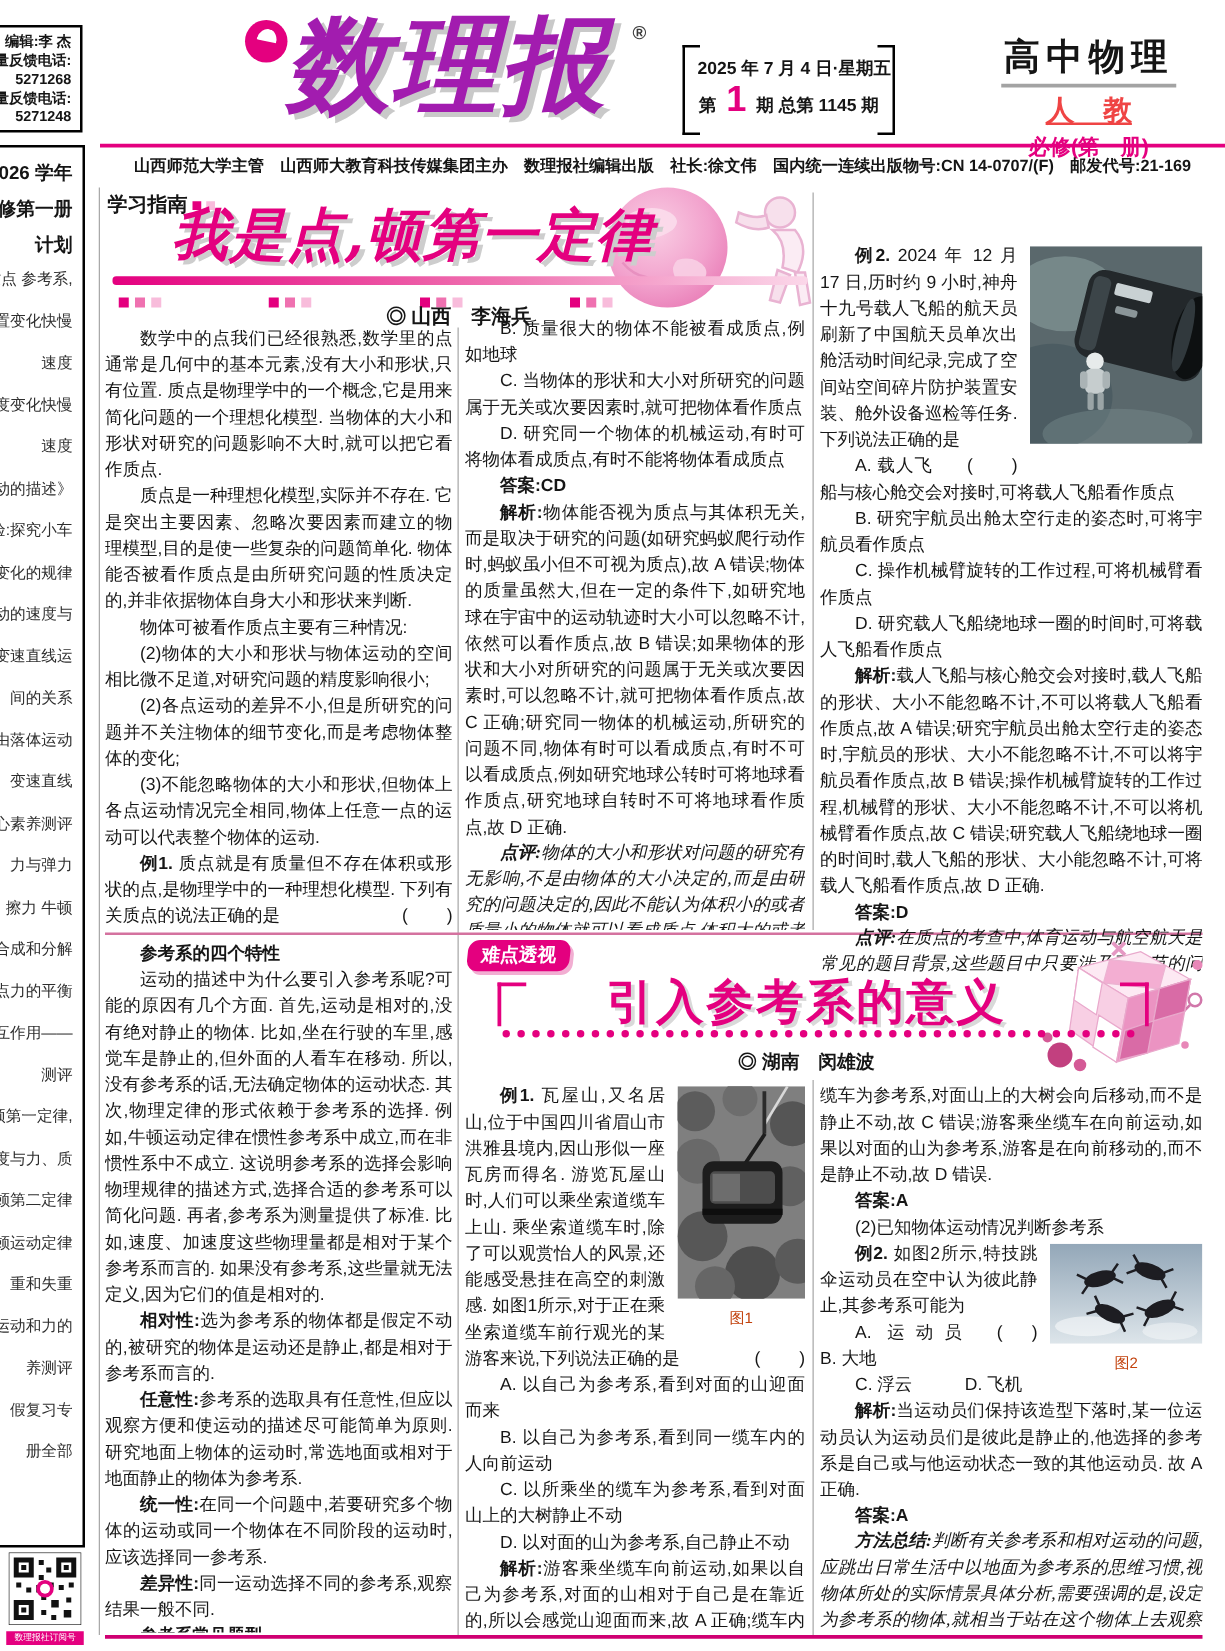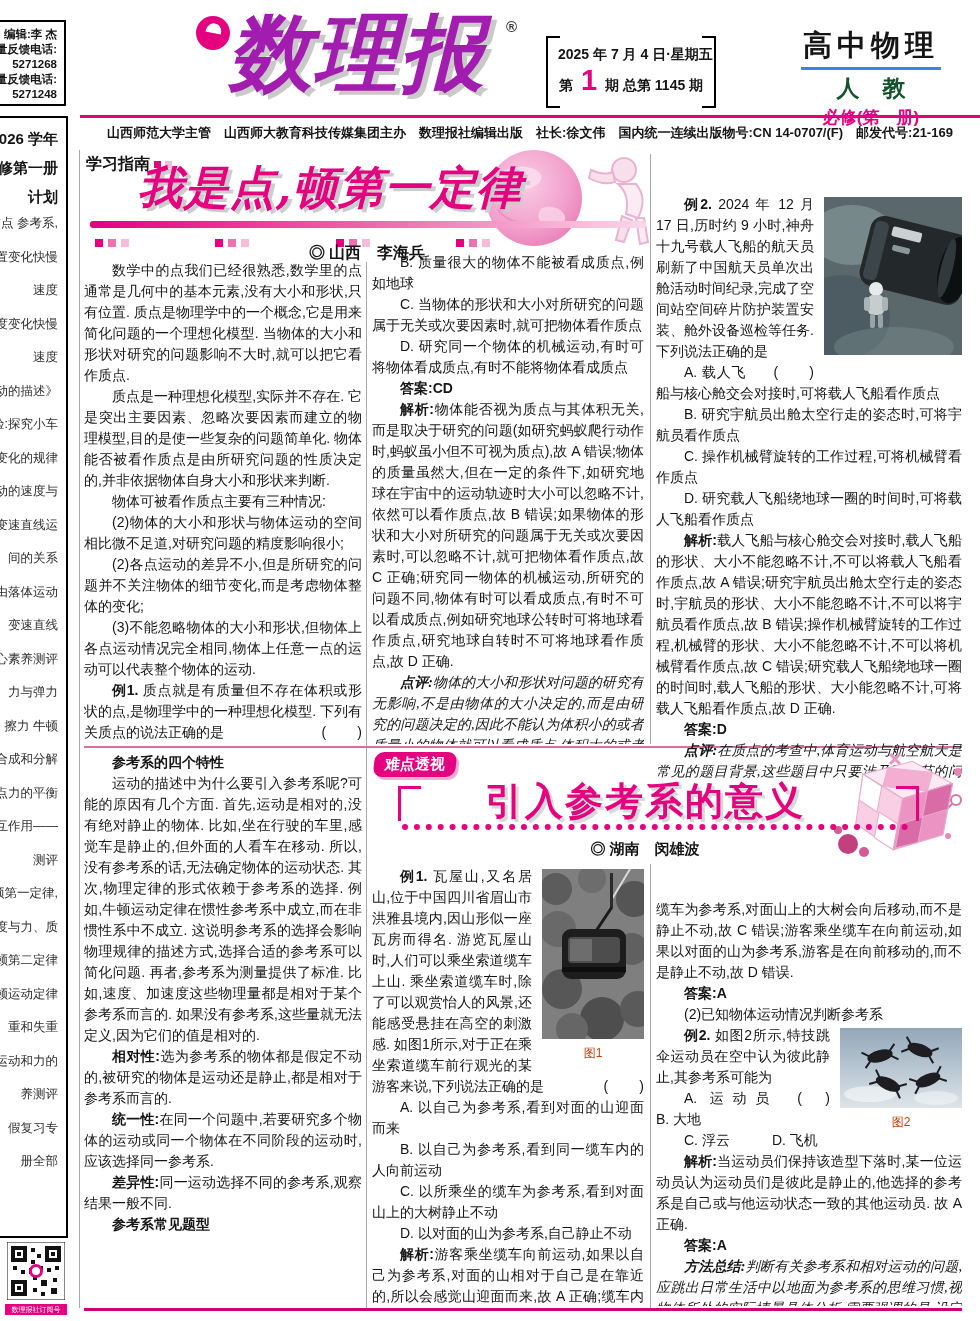--- a/index.html
+++ b/index.html
@@ -4,21 +4,21 @@
 <style>
   html,body{margin:0;padding:0;width:980px;height:1321px;position:relative;overflow:hidden;
     background:#fff;font-family:"Liberation Sans",sans-serif;color:#151515;}
   
   .para{margin:0;font-size:14px;line-height:1.5;text-align:justify;text-indent:2em;color:#161616;}
   .para b{font-weight:bold;}
   .tail{float:right;white-space:pre;}
   .kai{font-family:"Liberation Serif",serif;font-style:italic;}
   .answer{font-weight:bold;}
   .subhead{font-weight:bold;}
-  .noindent{text-indent:0;margin-top:33px;}
+  .noindent{text-indent:0;}
   .col{position:absolute;overflow:hidden;}
   
   .vrule{position:absolute;width:1px;background:#a9a9a9;}
   .hrule-pink{position:absolute;height:2px;background:#d4729f;}
   .hrule-bottom{position:absolute;height:3px;background:#cf0072;}
   
   #sidebar-box1{position:absolute;left:-62px;top:20px;width:128px;height:86px;border:2px solid #000;
     background:#fff;padding:5px 7px 0 6px;box-sizing:border-box;}
   .ed-line{font-size:11.5px;font-weight:bold;line-height:15px;margin:0;text-align:right;white-space:nowrap;}
   #sidebar-box2{position:absolute;left:-62px;top:116px;width:130px;height:1122px;border:2px solid #000;
@@ -39,23 +39,23 @@
   #date-box{position:absolute;left:546px;top:36px;width:170px;height:72px;padding:10px 12px 0;box-sizing:border-box;}
   #date-box::before{content:"";position:absolute;left:0;top:0;bottom:0;width:12px;
     border:2px solid #000;border-right:none;}
   #date-box::after{content:"";position:absolute;right:0;top:0;bottom:0;width:12px;
     border:2px solid #000;border-left:none;}
   .date-line{font-size:14px;font-weight:bold;text-align:center;white-space:nowrap;margin:0;}
   .issue-line{display:flex;align-items:baseline;justify-content:center;gap:5px;font-weight:bold;
     font-size:14px;margin-top:5px;white-space:nowrap;}
   #issue-no{color:#e4007f;font-size:29px;line-height:22px;padding:0 3px;}
   #edition-box{position:absolute;left:772px;top:26px;width:198px;text-align:center;}
-  #subject{font-size:29px;font-weight:bold;letter-spacing:5px;border-bottom:3px solid #3b82f6;
+  #subject{font-size:29px;font-weight:bold;letter-spacing:5px;border-bottom:3px solid #a3a3a3;
     display:inline-block;padding:0 2px 1px;white-space:nowrap;}
-  #edition{color:#14532d;font-size:23px;font-weight:bold;margin-top:3px;white-space:nowrap;}
+  #edition{color:#ef4444;font-size:23px;font-weight:bold;margin-top:3px;white-space:nowrap;text-decoration:underline;}
   #volume{color:#e4007f;font-size:17px;font-weight:bold;margin-top:2px;white-space:nowrap;}
   #header-rule{position:absolute;left:80px;top:115px;width:900px;height:3px;background:#e4007f;}
   #publisher-line{position:absolute;left:84px;top:124px;width:892px;font-size:13px;font-weight:bold;
     text-align:center;white-space:nowrap;}
   
   #banner1{position:absolute;left:84px;top:150px;width:566px;height:110px;}
   #tag1{position:absolute;left:2px;top:4px;font-size:16px;font-weight:bold;white-space:nowrap;}
   .sq{display:inline-block;width:7px;height:7px;margin-left:4px;vertical-align:middle;}
   .s1{background:#e4007f;} .s2{background:#ef71b0;} .s3{background:#f8bcdb;}
   #title1{position:absolute;left:16px;top:8px;width:460px;text-align:center;font-size:45px;font-weight:bold;
@@ -331,20 +331,21 @@
   <div id="title2">引入参考系的意义</div>
   <div id="dots2"></div>
   <div id="byline2">◎ 湖南　闵雄波</div>
 </div>
 
 <div id="a2c1" class="col">
   <div>
       <p class="para subhead">参考系的四个特性</p>
       <p class="para">运动的描述中为什么要引入参考系呢?可能的原因有几个方面. 首先,运动是相对的,没有绝对静止的物体. 比如,坐在行驶的车里,感觉车是静止的,但外面的人看车在移动. 所以,没有参考系的话,无法确定物体的运动状态. 其次,物理定律的形式依赖于参考系的选择. 例如,牛顿运动定律在惯性参考系中成立,而在非惯性系中不成立. 这说明参考系的选择会影响物理规律的描述方式,选择合适的参考系可以简化问题. 再者,参考系为测量提供了标准. 比如,速度、加速度这些物理量都是相对于某个参考系而言的. 如果没有参考系,这些量就无法定义,因为它们的值是相对的.</p>
       <p class="para"><b>相对性:</b>选为参考系的物体都是假定不动的,被研究的物体是运动还是静止,都是相对于参考系而言的.</p>
+      <p class="para"><b>任意性:</b>参考系的选取具有任意性,但应以观察方便和使运动的描述尽可能简单为原则. 研究地面上物体的运动时,常选地面或相对于地面静止的物体为参考系.</p>
       <p class="para"><b>统一性:</b>在同一个问题中,若要研究多个物体的运动或同一个物体在不同阶段的运动时,应该选择同一参考系.</p>
       <p class="para"><b>差异性:</b>同一运动选择不同的参考系,观察结果一般不同.</p>
       <p class="para subhead">参考系常见题型</p>
     </div>
 </div>
 <div id="a2c2" class="col">
   <div class="fig">
     <svg width="102" height="170" viewBox="0 0 102 170">
       <rect width="102" height="170" fill="#7f7f7f"></rect>
       <circle cx="14" cy="20" r="16" fill="#5c5c5c"></circle>

